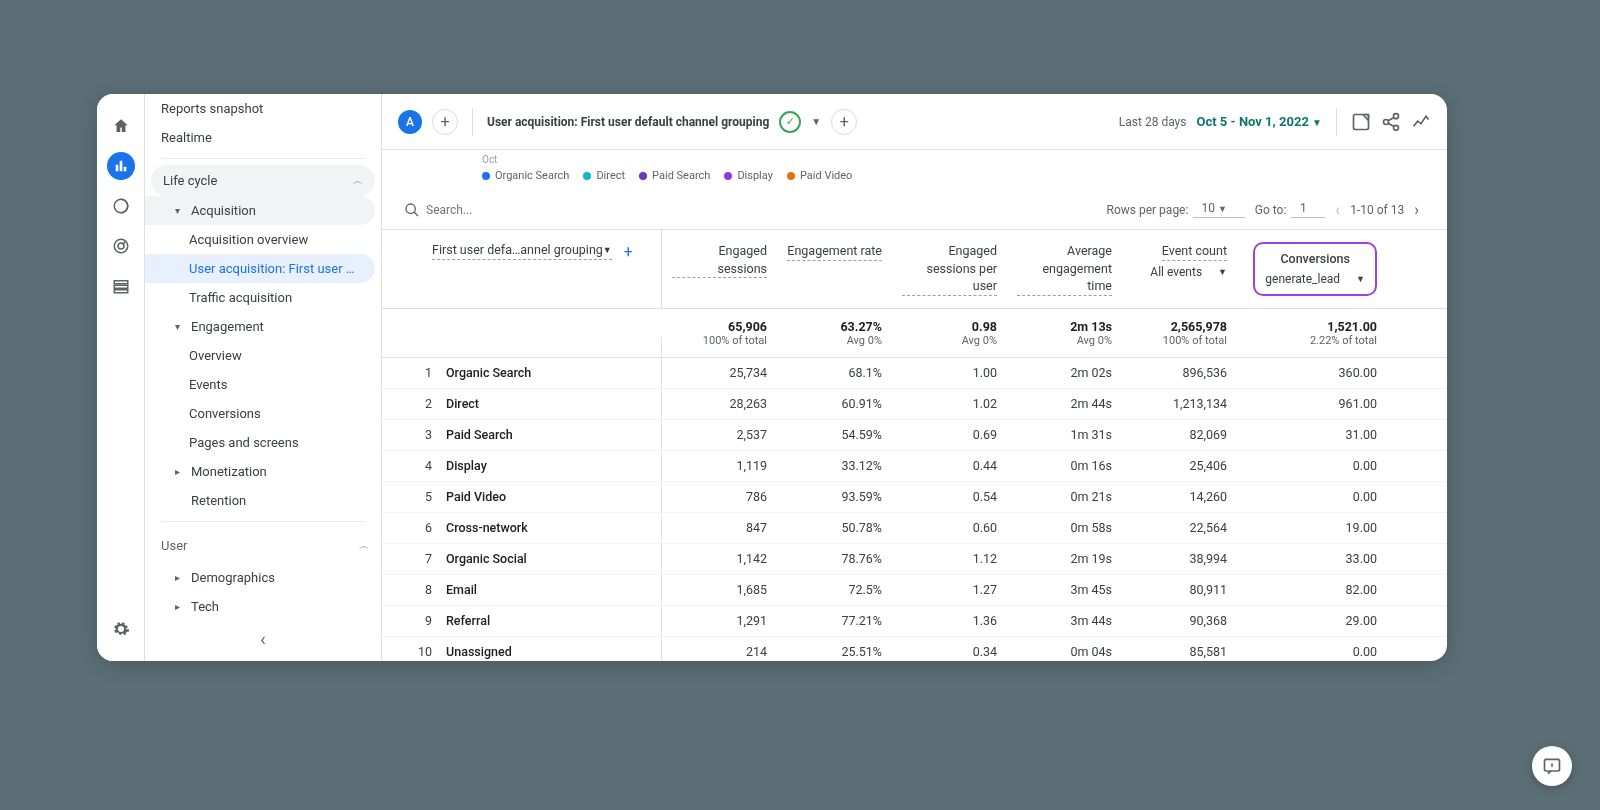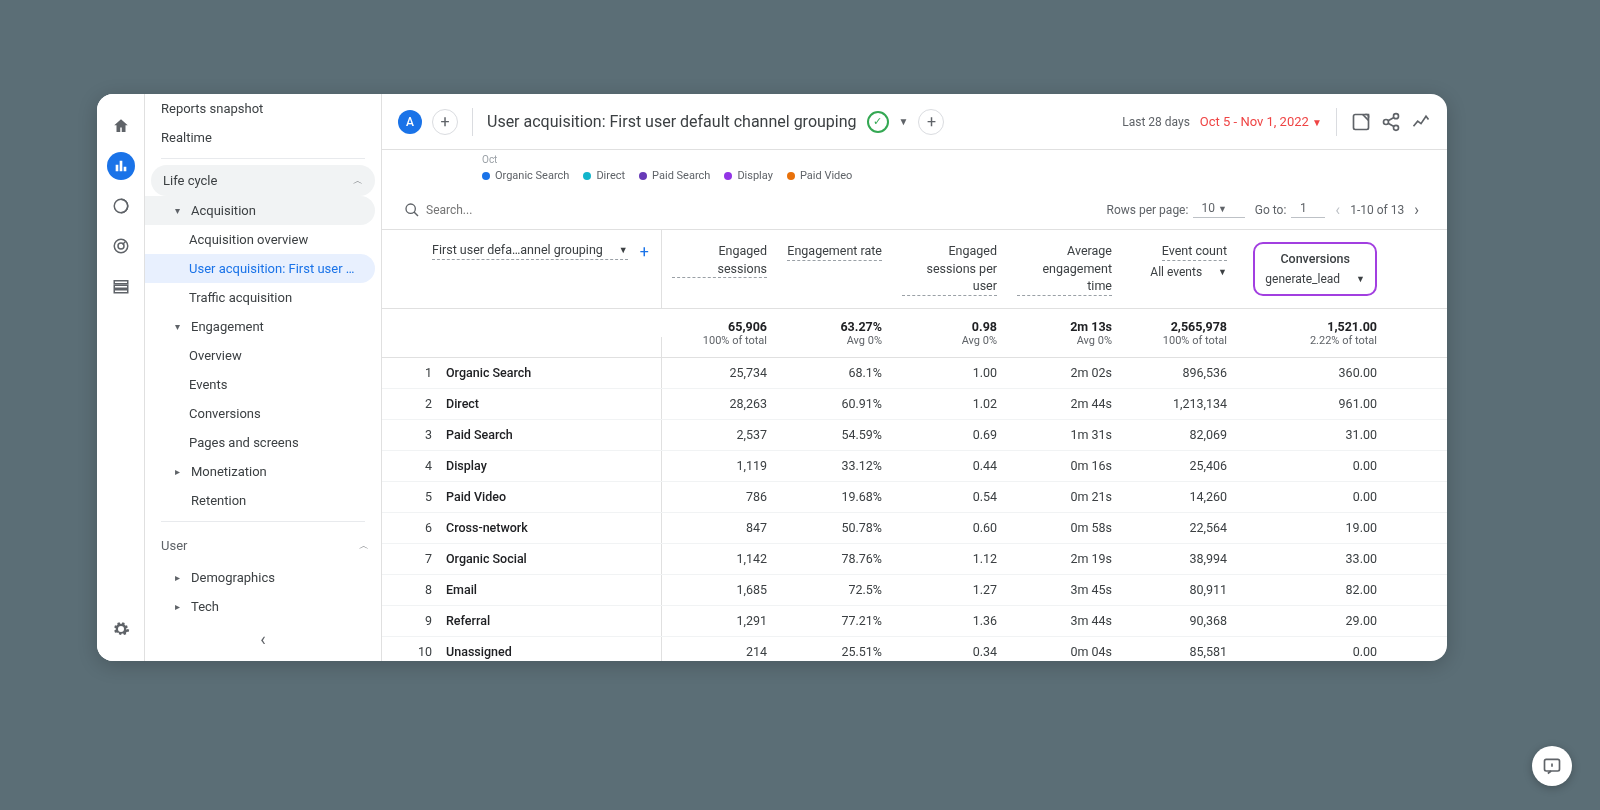--- a/index.html
+++ b/index.html
@@ -26,25 +26,25 @@
 .sidebar .collapse-btn { position: absolute; bottom: 12px; left: 50%; transform: translateX(-50%); color:#5f6368; cursor:pointer; font-size:18px; }
 
 
 .main { flex: 1; display: flex; flex-direction: column; overflow: hidden; }
 
 
 .headbar { height: 56px; display: flex; align-items: center; padding: 0 16px; border-bottom: 1px solid #e0e0e0; gap: 10px; }
 .avatar { width: 24px; height: 24px; border-radius: 50%; background: #1a73e8; color: #fff; display: flex; align-items: center; justify-content: center; font-size: 12px; font-weight: 500; }
 .circ-btn { width: 26px; height: 26px; border: 1px solid #dadce0; border-radius: 50%; display: flex; align-items: center; justify-content: center; color: #5f6368; font-size: 16px; cursor: pointer; }
 .vdiv { width: 1px; height: 28px; background: #dadce0; margin: 0 4px; }
-.page-title { font-size: 16px; color: #3c4043; font-weight: 400; }
+.page-title { font-size: 12px; color: #3c4043; font-weight: 700; }
 .check-badge { width: 22px; height: 22px; border: 2px solid #34a853; border-radius: 50%; display: flex; align-items: center; justify-content: center; color: #34a853; font-size: 11px; }
 .hd-right { margin-left: auto; display: flex; align-items: center; gap: 10px; }
 .date-label { font-size: 12px; color: #5f6368; }
-.date-range { font-size: 13px; color: #ef4444; font-weight: 400; }
+.date-range { font-size: 13px; color: #0f766e; font-weight: 700; }
 .hd-icon { color: #5f6368; cursor: pointer; }
 
 
 .legend-strip { padding: 4px 0 8px 100px; }
 .legend-top { font-size: 10px; color: #9aa0a6; }
 .legend-items { display: flex; gap: 14px; margin-top: 4px; }
 .legend-item { font-size: 11px; color: #5f6368; display: flex; align-items: center; gap: 5px; }
 .dot { width: 8px; height: 8px; border-radius: 50%; }
 
 
@@ -55,21 +55,21 @@
 .tablebar .picker { display: flex; align-items: center; gap: 5px; }
 .underline-val { border-bottom: 1px solid #bdc1c6; padding: 0 18px 2px 8px; min-width:34px; display:inline-block;}
 .nav-arrow { color: #bdc1c6; font-size: 16px; cursor: pointer; }
 .nav-arrow.enabled { color: #5f6368; }
 
 
 .table { flex: 1; overflow: hidden; font-size: 12.5px; color: #3c4043; border-top: 1px solid #e0e0e0; }
 .thead { display: flex; border-bottom: 1px solid #e0e0e0; }
 .thead .col { padding: 12px 10px; text-align: right; position: relative; }
 .thead .col.first { text-align: left; flex: 0 0 280px; display: flex; align-items: flex-start; gap: 12px; padding-left: 50px; }
-.thead .dim-label { border-bottom: 1px dashed #9aa0a6; padding-bottom: 2px; cursor: pointer; display:inline-flex; align-items:center; gap:16px;}
+.thead .dim-label { border-bottom: 1px dashed #9aa0a6; padding-bottom: 2px; cursor: pointer; display:inline-flex; align-items:center; gap:0;}
 .thead .plus-dim { color: #1a73e8; font-size: 16px; cursor: pointer; }
 .thead .metric-name { border-bottom: 1px dashed #9aa0a6; display: inline-block; line-height: 1.4; }
 .thead .sub-picker { font-size: 12px; color: #3c4043; margin-top: 4px; display: inline-flex; align-items: center; gap: 16px; }
 .highlight-box { border: 2.5px solid #a23fe0; border-radius: 10px; padding: 6px 10px; display: flex; flex-direction: column; align-items: center; }
 .col.num { flex: 0 0 115px; }
 .col.conv { flex: 0 0 150px; display:flex; justify-content:flex-end;}
 .first-col-divider { border-right: 1px solid #e0e0e0; }
 
 
 .summary { display: flex; border-bottom: 1px solid #e0e0e0; background: #fff; align-items: flex-end; }
@@ -354,21 +354,21 @@
     <div class="col num">0m 16s</div>
     <div class="col num">25,406</div>
     <div class="col conv" style="justify-content:flex-end">0.00</div>
           </div>
           <div class="row">
     <div class="col first first-col-divider">
               <span class="idx">5</span>
               <span class="name">Paid Video</span>
             </div>
     <div class="col num">786</div>
-    <div class="col num">19.68%</div>
+    <div class="col num">93.59%</div>
     <div class="col num">0.54</div>
     <div class="col num">0m 21s</div>
     <div class="col num">14,260</div>
     <div class="col conv" style="justify-content:flex-end">0.00</div>
           </div>
           <div class="row">
     <div class="col first first-col-divider">
               <span class="idx">6</span>
               <span class="name">Cross-network</span>
             </div>

